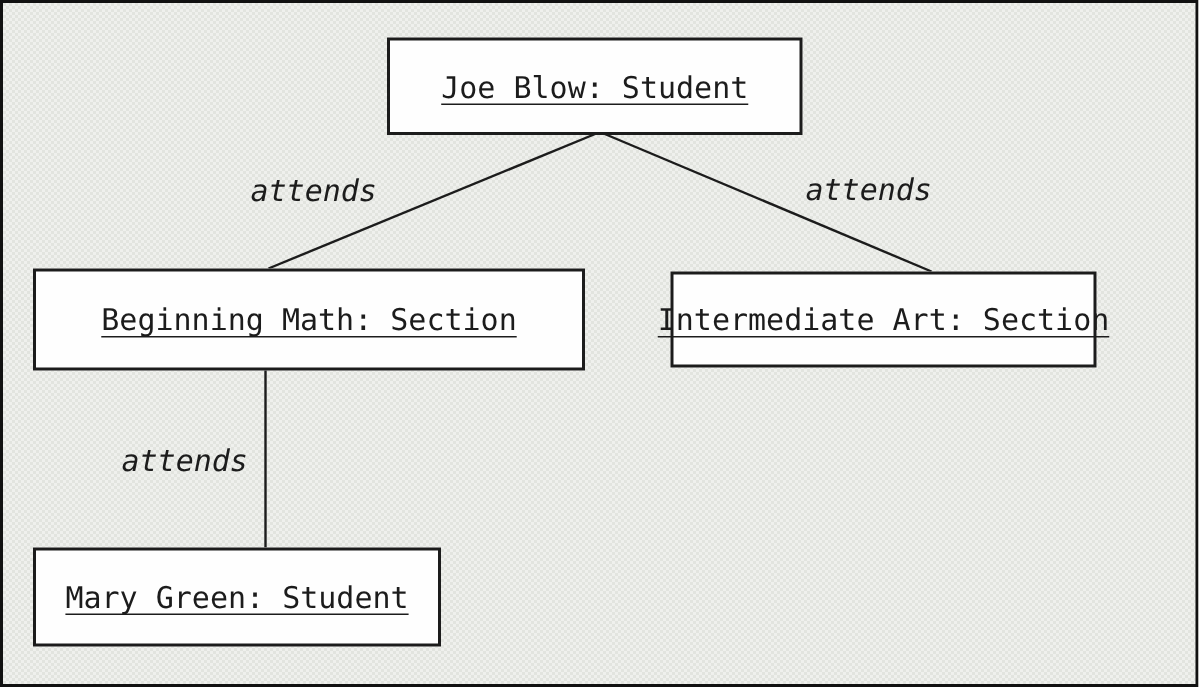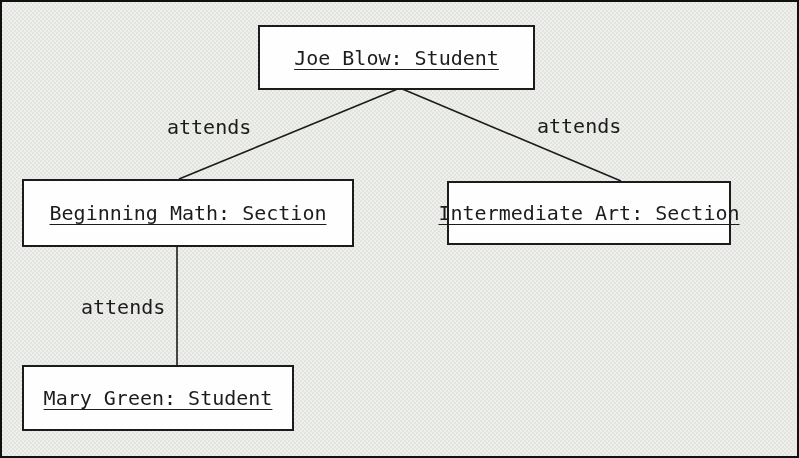--- a/index.html
+++ b/index.html
@@ -45,26 +45,27 @@
     letter-spacing: 0px;
   }
   .node span {
     text-decoration: underline;
     text-underline-offset: 4px;
     text-decoration-thickness: 1px;
     white-space: nowrap;
   }
   .edge-label {
     position: absolute;
+    font-style: italic;
     font-size: 20px;
     color: #1c1c1c;
     white-space: nowrap;
   }
   #node-joe  { left: 256px; top: 23px;  width: 277px; height: 65px; }
-  #node-math { left: 20px;  top: 177px; width: 332px; height: 68px; }
+  #node-math { left: 20px;  top: 177px; width: 368px; height: 68px; }
   #node-art  { left: 445px; top: 179px; width: 284px; height: 64px; }
   #node-mary { left: 20px;  top: 363px; width: 272px; height: 66px; }
   #label-attends-left   { left: 165px; top: 113px; }
   #label-attends-right  { left: 535px; top: 112px; }
   #label-attends-bottom { left: 79px;  top: 293px; }
 </style>
 </head>
 <body>
 
 <div class="frame">

